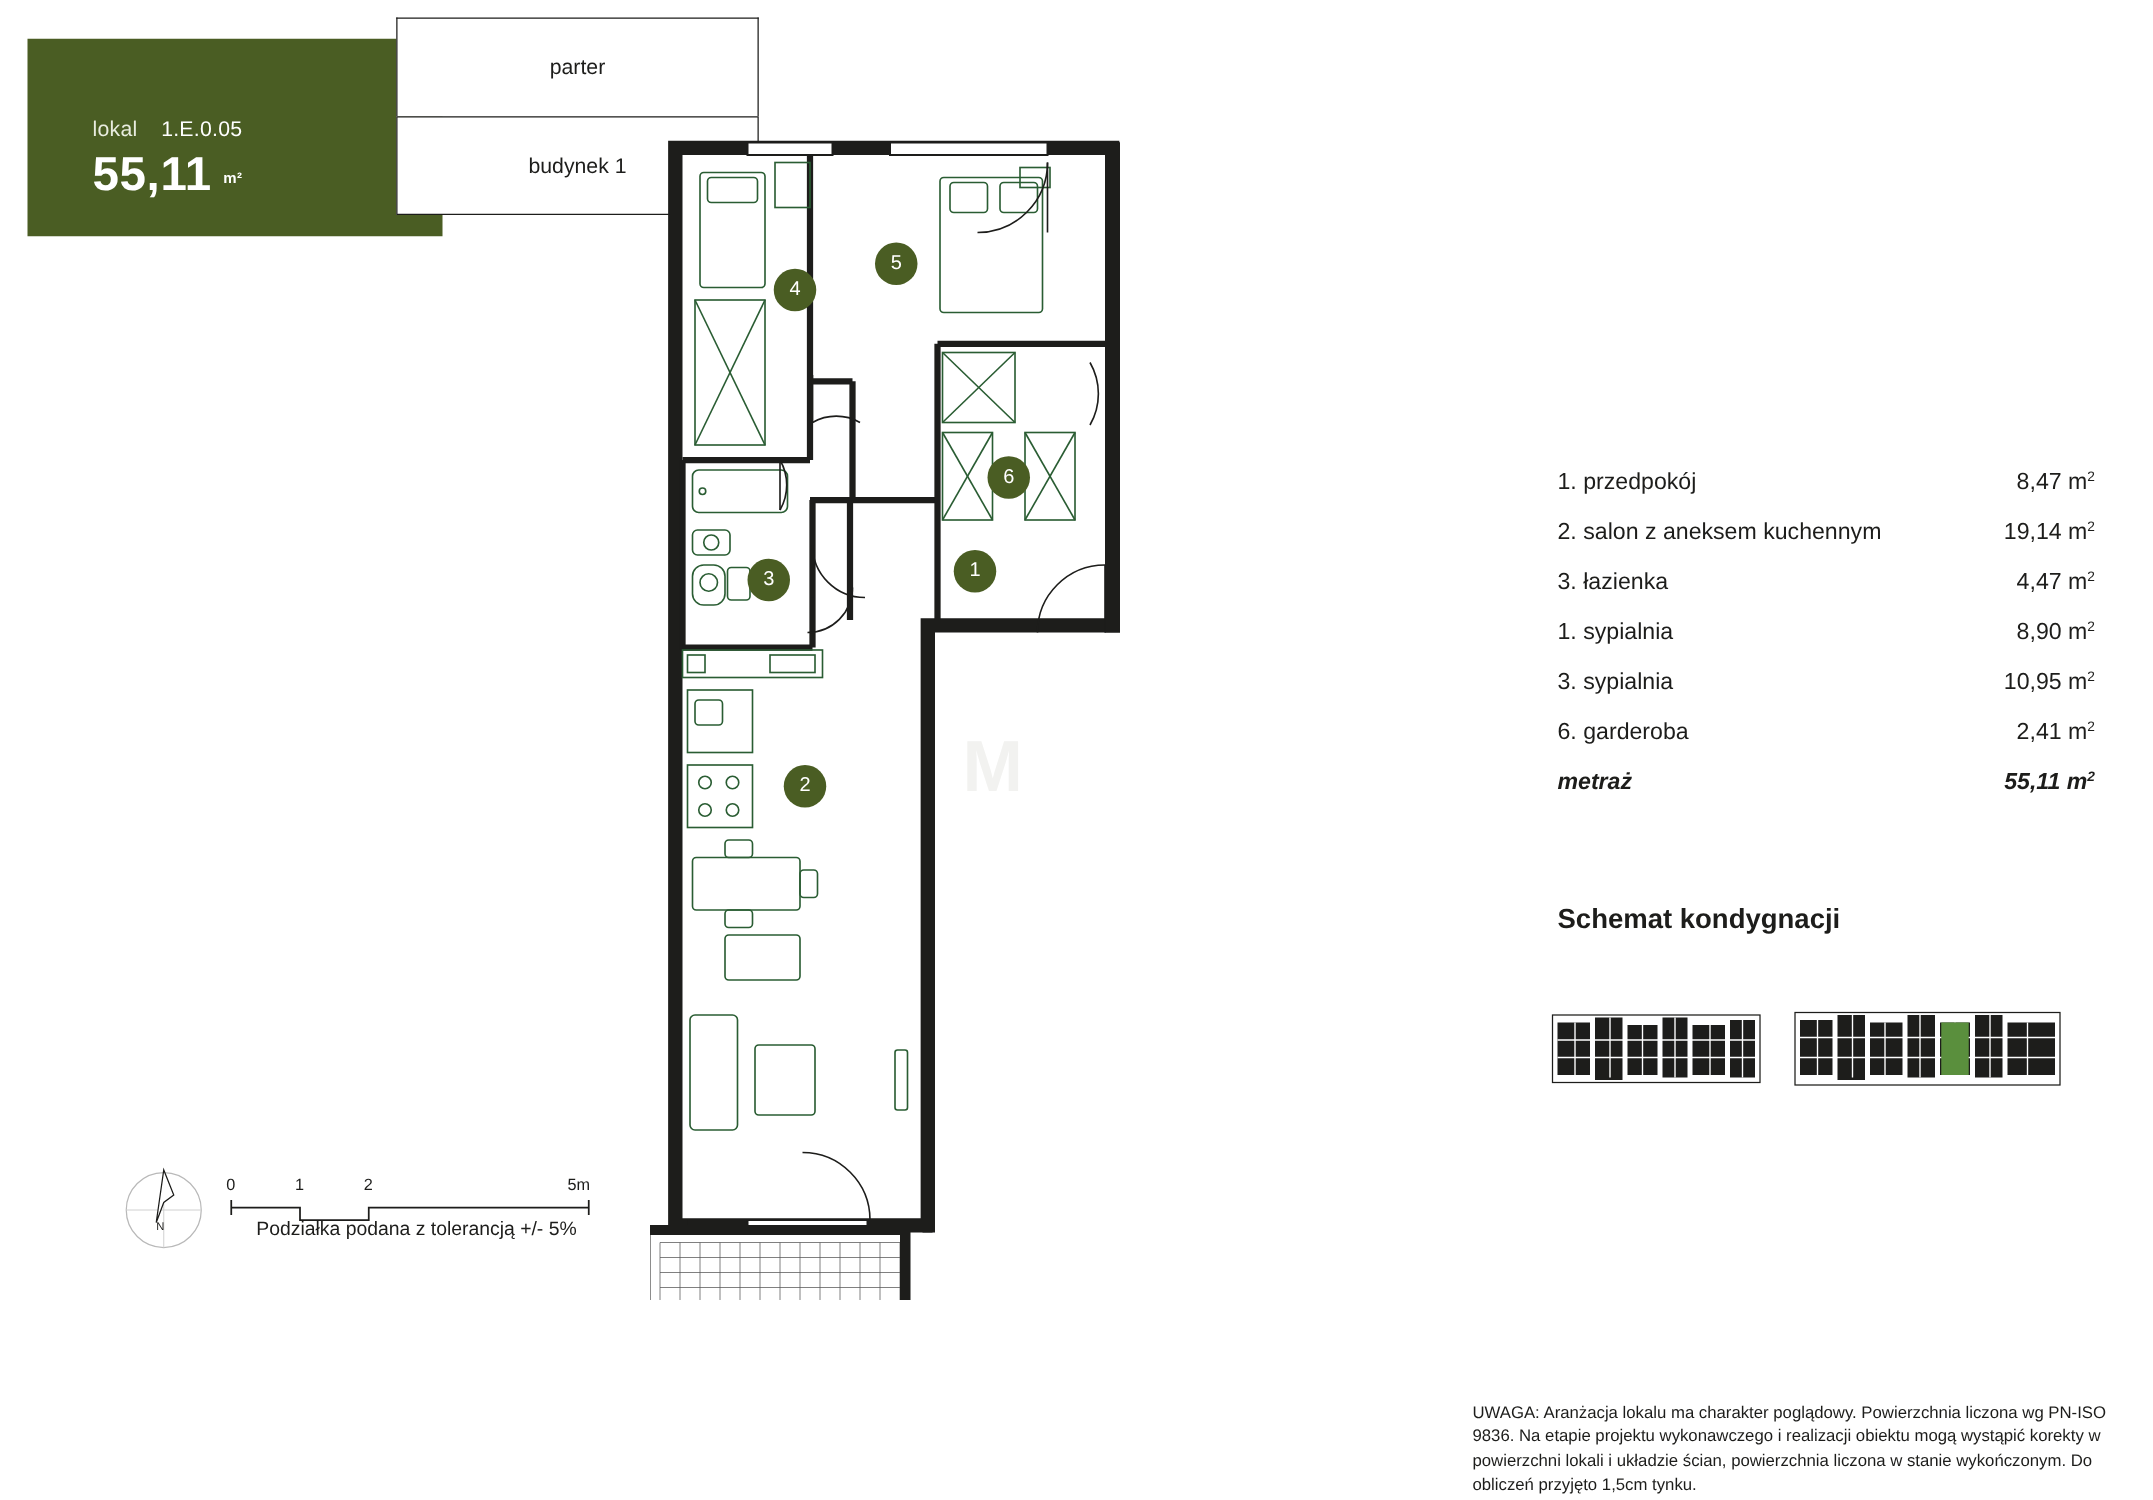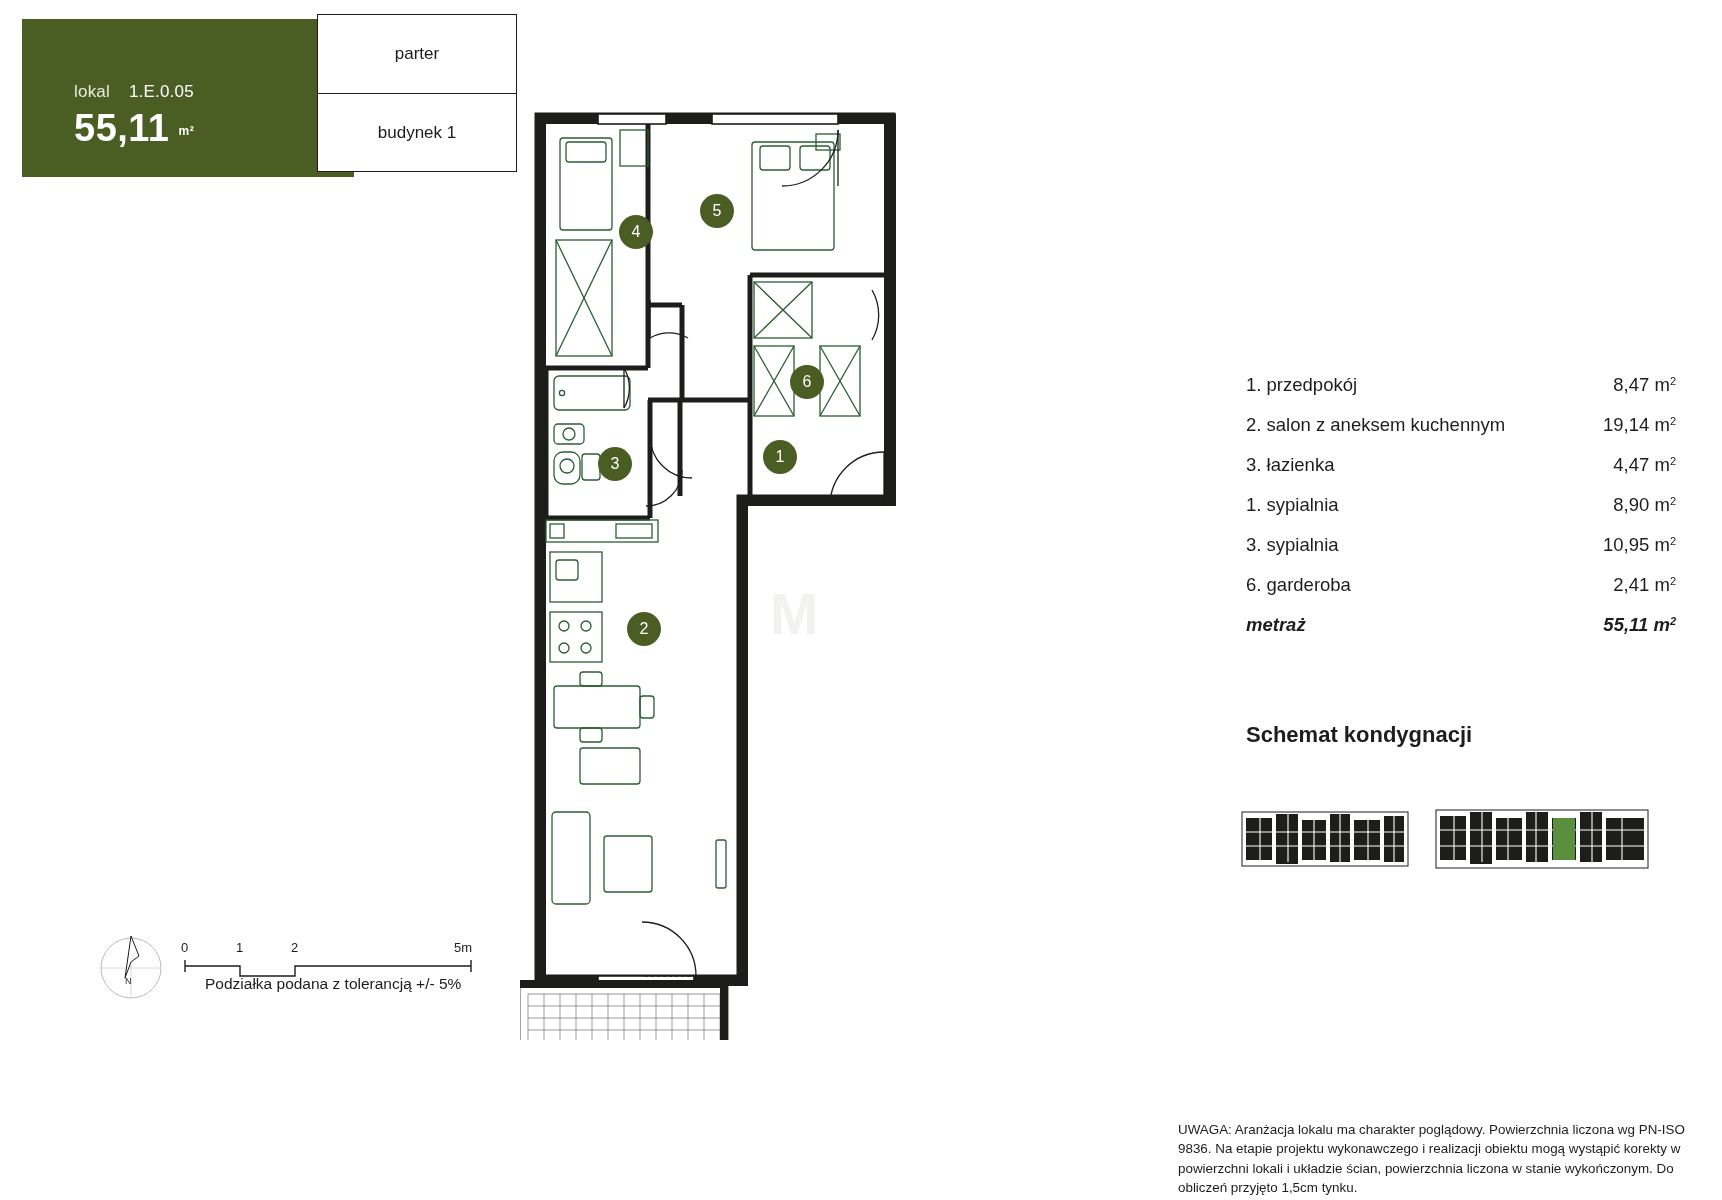--- a/index.html
+++ b/index.html
@@ -9,31 +9,31 @@
     background: #ffffff;
     font-family: "Liberation Sans", sans-serif;
     color: #1d1d1b;
     position: relative;
     overflow: hidden;
   }
 
   
   #header-block { position:absolute; left:22px; top:14px; width:520px; height:158px; }
   #unit-badge {
-    position:absolute; left:0; top:5px; width:332px; height:158px;
+    position:absolute; left:0; top:17px; width:332px; height:158px;
     background:#4a5d23; color:#fff;
   }
   #unit-badge .unit-line { position:absolute; left:52px; top:63px; font-size:17px; letter-spacing:0.2px; }
   #unit-badge .unit-line .lab { color:#e8ecdf; }
   #unit-badge .unit-line .code { margin-left:14px; color:#ffffff; }
   #unit-badge .area { position:absolute; left:52px; top:88px; font-size:38px; font-weight:700; letter-spacing:0.5px; }
   #unit-badge .area .sup { font-size:12px; font-weight:700; margin-left:9px; vertical-align:6px; }
 
   #floor-box, #building-box {
-    position:absolute; left:295px; width:200px; height:79px;
+    position:absolute; left:295px; width:290px; height:79px;
     border:1px solid #1d1d1b;
     display:flex; align-items:center; justify-content:center;
     font-size:17px; background:#fff;
   }
   #floor-box { top:0; border-bottom:none; }
   #building-box { top:79px; }
 
   
   #plan { position:absolute; left:520px; top:100px; width:460px; height:940px; }
   #plan svg { display:block; }

